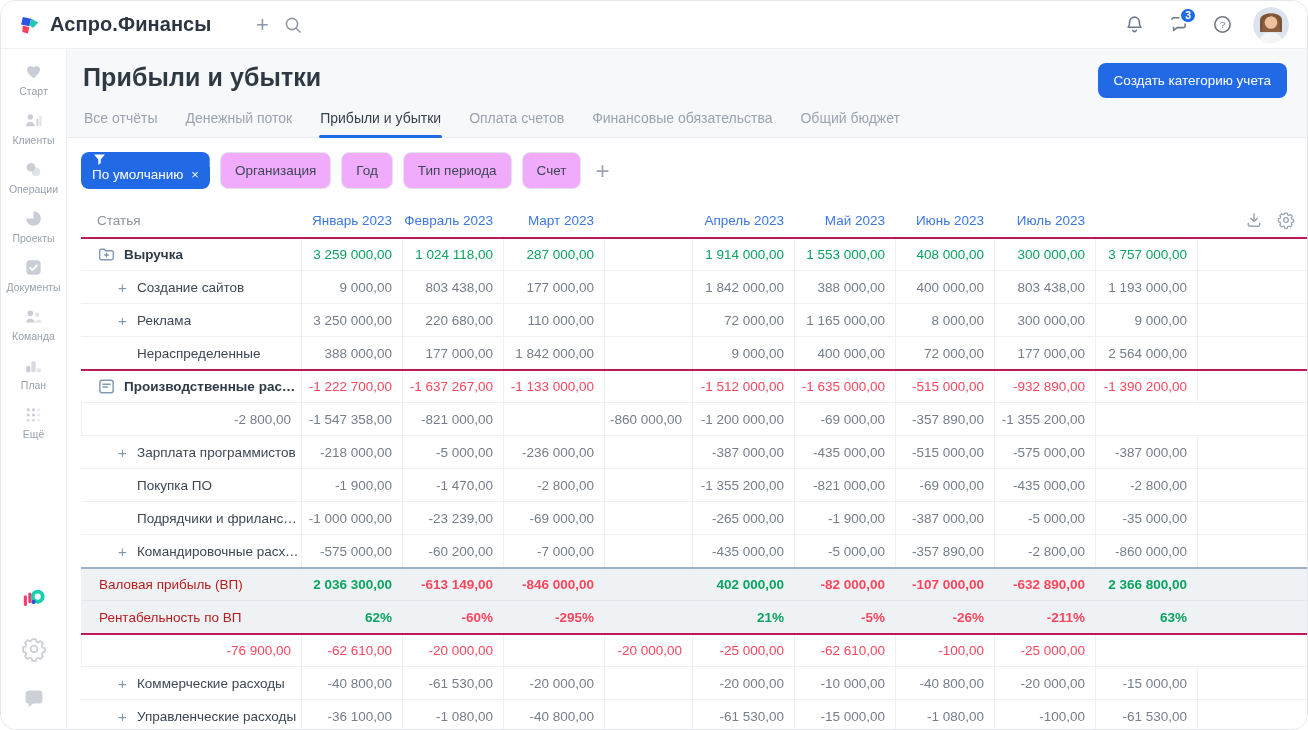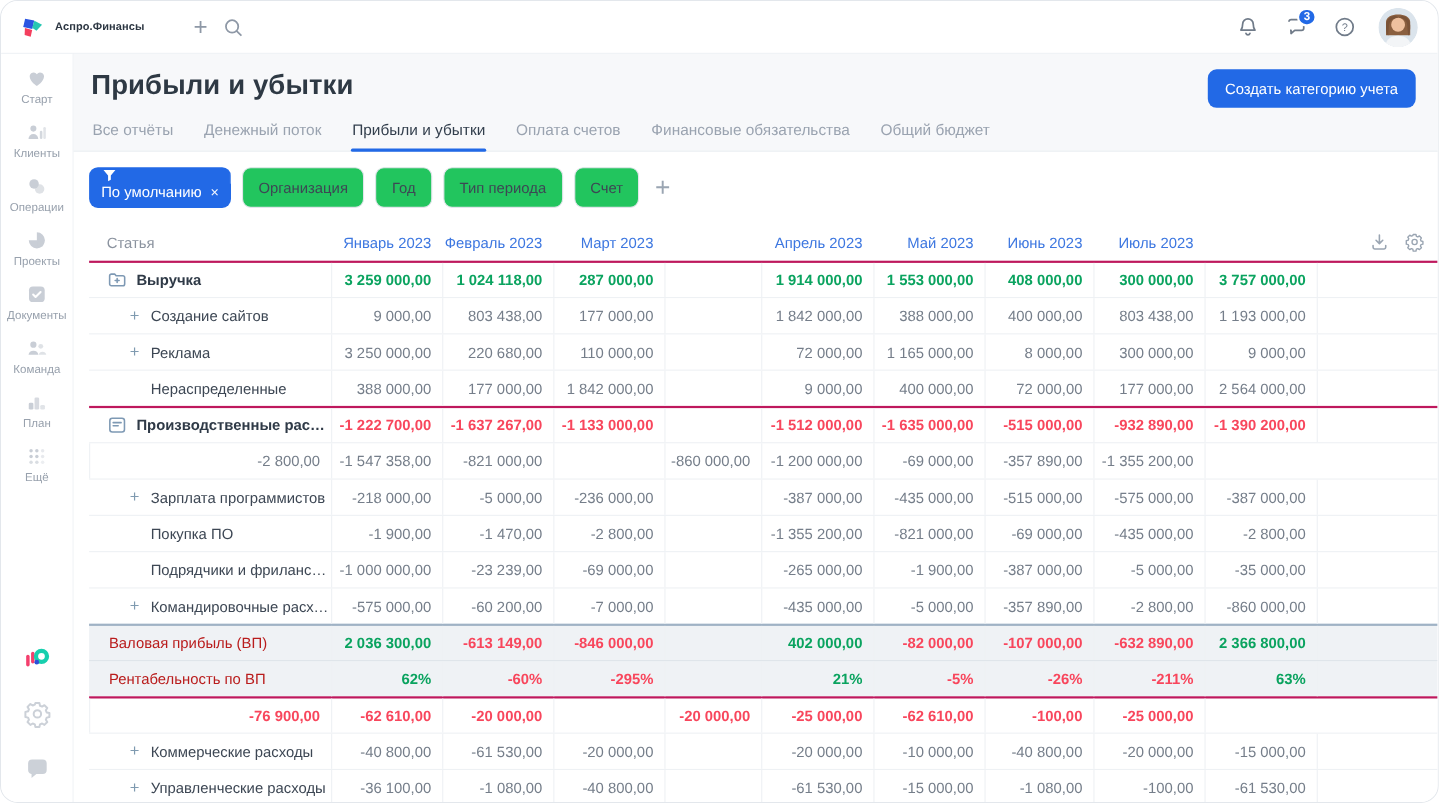--- a/index.html
+++ b/index.html
@@ -6,21 +6,21 @@
   html,body { background:#fff; font-family:"Liberation Sans", sans-serif; }
   .app {
     position:relative; width:1308px; height:730px; margin:0 auto;
     background:#fff; border:1px solid #e3e7ec; border-radius:16px; overflow:hidden;
     color:#2f3a47;
   }
   
   .topbar { height:48px; display:flex; align-items:center; padding:0 18px; background:#fff; border-bottom:1px solid #eef1f4; }
   .brand { display:flex; align-items:center; gap:9px; }
   .brand svg { width:22px; height:22px; display:block; }
-  .brand-name { font-size:10px; font-weight:700; color:#2c3642; letter-spacing:.1px; }
+  .brand-name { font-size:20px; font-weight:700; color:#2c3642; letter-spacing:.1px; }
   .topbar .tb-btn { background:none; border:none; cursor:pointer; color:#8e98a6; display:flex; align-items:center; justify-content:center; width:30px; height:30px; }
   .tb-plus { font-size:22px; font-weight:400; margin-left:36px; color:#8e98a6; }
   .tb-right { margin-left:auto; display:flex; align-items:center; gap:18px; }
   .tb-icon { position:relative; width:26px; height:26px; color:#707b89; cursor:pointer; display:flex; align-items:center; justify-content:center; }
   .tb-icon svg { width:21px; height:21px; }
   .badge { position:absolute; top:-5px; right:-6px; min-width:17px; height:17px; border-radius:9px; background:var(--accent,#2269e6); color:#fff; font-size:10.5px; font-weight:700; display:flex; align-items:center; justify-content:center; padding:0 4px; border:2px solid #fff; }
   .avatar { width:36px; height:36px; border-radius:50%; overflow:hidden; cursor:pointer; flex:0 0 auto; }
   .avatar svg { width:36px; height:36px; display:block; }
   
   .shell { display:flex; height:681px; }
@@ -44,21 +44,21 @@
   .tab.active::after { content:""; position:absolute; left:0; right:0; bottom:-1px; height:3px; border-radius:2px; background:var(--accent,#2269e6); }
   .content { flex:1; min-width:0; background:#fff; padding:14px 0 0 14px; overflow:hidden; }
   
   .filterbar { display:flex; align-items:center; gap:10px; margin-bottom:14px; }
   .fchip-primary { display:flex; align-items:stretch; background:var(--accent,#2269e6); border-radius:8px; overflow:hidden; color:#fff; cursor:pointer; height:37px;flex-direction:column; }
   .fchip-primary .fseg { display:flex; align-items:center; padding:0 11px; }
   .fchip-primary .fseg.icon { border-right:1px solid rgba(255,255,255,.28); }
   .fchip-primary .fseg.icon svg { width:15px; height:15px; }
   .fchip-primary .flabel { font-size:13.5px; font-weight:500; }
   .fchip-primary .fx { margin-left:8px; font-size:13px; opacity:.95; }
-  .chip { height:37px; display:flex; align-items:center; padding:0 14px; background:#22c55e; border:1px solid #e1e5ea; border-radius:8px; font-size:13.5px; color:#3d4754; cursor:pointer; white-space:nowrap; }
+  .chip { height:37px; display:flex; align-items:center; padding:0 14px; background:#f0abfc; border:1px solid #e1e5ea; border-radius:8px; font-size:13.5px; color:#3d4754; cursor:pointer; white-space:nowrap; }
   .add-filter { background:none; border:none; color:#9aa5b2; font-size:24px; font-weight:300; cursor:pointer; margin-left:4px; line-height:1; }
   
   .ptable { font-size:13.5px; }
   .trow, .thead {
     display:grid;
     grid-template-columns:220px 101px 101px 101px 88px 102px 101px 99px 101px 102px minmax(0,1fr);
     align-items:center;
   }
   .thead { height:34px; }
   .trow { height:33px; }
@@ -77,21 +77,21 @@
   .trow.total.bt-strong { border-top:2px solid #9fb2c5; }
   .trow.total.bt-light { border-top:1px solid #dfe5ea; }
   .ptable { border-bottom:2px solid #9fb2c5; }
   .section .label { font-weight:600; color:#2f3a47; cursor:pointer; }
   .section .label .sicon { width:19px; height:19px; color:#7e99b4; flex:0 0 auto; }
   .section .label .sicon svg { width:19px; height:19px; display:block; }
   .sub .label { padding-left:56px; color:#3d4754; position:relative; }
   .sub .label .plus { position:absolute; left:37px; top:50%; transform:translateY(-50%); color:#7f9ab0; font-size:15px; font-weight:500; cursor:pointer; }
   .total .label { padding-left:18px; color:#b91c1c; }
   .cell.v { color:#757e8a; }
-  .trow.section .cell.v { font-weight:700;padding-left:48px; }
+  .trow.section .cell.v { font-weight:400;padding-left:48px; }
   .trow.total .cell.v { font-weight:600; }
   .cell.v.pos { color:var(--positive,#0aa35f); }
   .cell.v.neg { color:var(--negative,#f8465c); }
   .txt { overflow:hidden; text-overflow:ellipsis; white-space:nowrap; }
 </style>
 </head>
 <body>
 
 <div class="app" style="--accent: #2269e6; --positive: #0aa35f; --negative: #f8465c; --monthlink: #3d77e0;">
 

